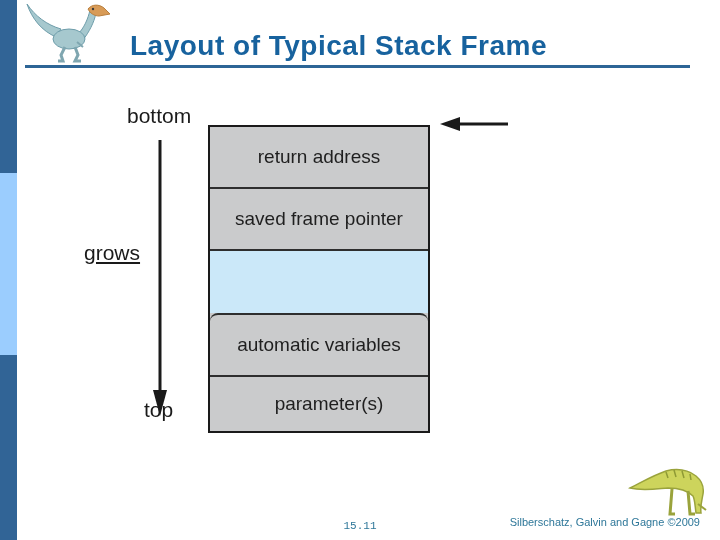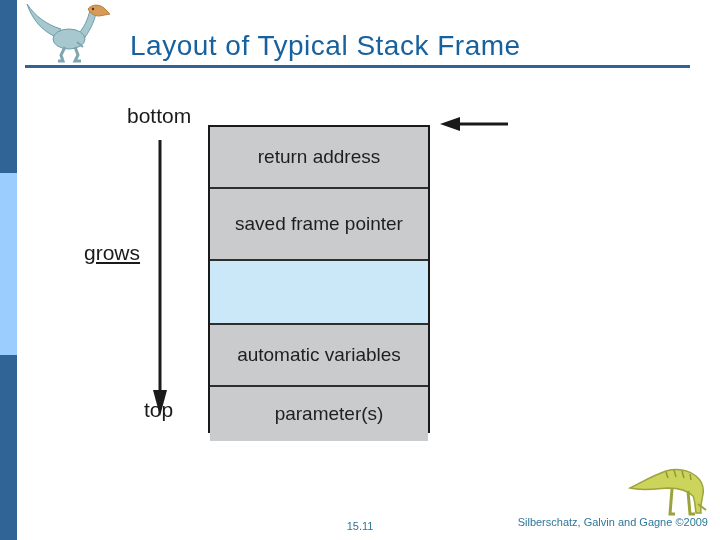--- a/index.html
+++ b/index.html
@@ -9,21 +9,21 @@
   
   .sidebar{position:absolute;left:0;top:0;width:17px;height:540px;}
   .seg{width:17px;}
   .seg-top{height:173px;background:#316496;}
   .seg-mid{height:182px;background:#9BCDFE;}
   .seg-bot{height:185px;background:#316496;}
 
   
   .logo{position:absolute;left:25px;top:2px;width:94px;height:62px;}
   .page-title{position:absolute;left:130px;top:30px;margin:0;
-              font-size:28px;font-weight:normal;color:#17629E;letter-spacing:0.5px;}
+              font-size:28px;font-weight:bold;color:#17629E;letter-spacing:0.5px;}
   .title-rule{position:absolute;left:25px;top:65px;width:665px;height:3px;background:#2D6596;}
 
   
   .dlabel{position:absolute;font-size:21px;color:#1A1A1A;}
   .lbl-bottom{left:127px;top:104px;}
   .lbl-grows{left:84px;top:241px;text-decoration:underline;}
   .lbl-top{left:144px;top:398px;}
   .lbl-fp{left:517px;top:109px;}
 
   
@@ -31,28 +31,28 @@
   .fp-arrow{position:absolute;left:438px;top:113px;}
 
   
   .stack-box{position:absolute;left:208px;top:125px;width:222px;height:308px;
              border:2px solid #1A1A1A;box-sizing:border-box;background:#CACBCC;}
   .stack-row{display:flex;align-items:center;justify-content:center;
              font-size:19px;color:#1F1F1F;box-sizing:border-box;}
   .stack-row + .stack-row{border-top:2px solid #2E2E2E;}
   .row-gray{background:#CACBCC;}
   .row-highlight{background:#CBE8F9;}
-  .r1{height:60px;} .r2{height:72px;} .r3{height:64px;} .r4{height:62px;} .r5{height:56px;padding-left:20px;}
+  .r1{height:60px;} .r2{height:62px;} .r3{height:64px;} .r4{height:62px;border-radius:8px;} .r5{height:56px;padding-left:20px;}
 
   
   .footer-left{position:absolute;left:22px;top:520px;font-size:11px;color:#2E7799;}
   .footer-left sup{font-size:8px;}
   .footer-page{position:absolute;left:0;right:0;top:520px;text-align:center;
-               font-size:11px;color:#2E7799;}
-  .footer-credits{position:absolute;right:12px;top:516px;font-size:11px;color:#2E7799;}
+               font-size:11px;color:#2E7799;font-family:Liberation Mono, monospace;}
+  .footer-credits{position:absolute;right:20px;top:516px;font-size:11px;color:#2E7799;}
   .footer-dino{position:absolute;left:628px;top:458px;width:90px;height:62px;}
 </style>
 </head>
 <body>
 
 <div class="slide">
 
   <div class="sidebar">
     <div class="seg seg-top"></div>
     <div class="seg seg-mid"></div>

